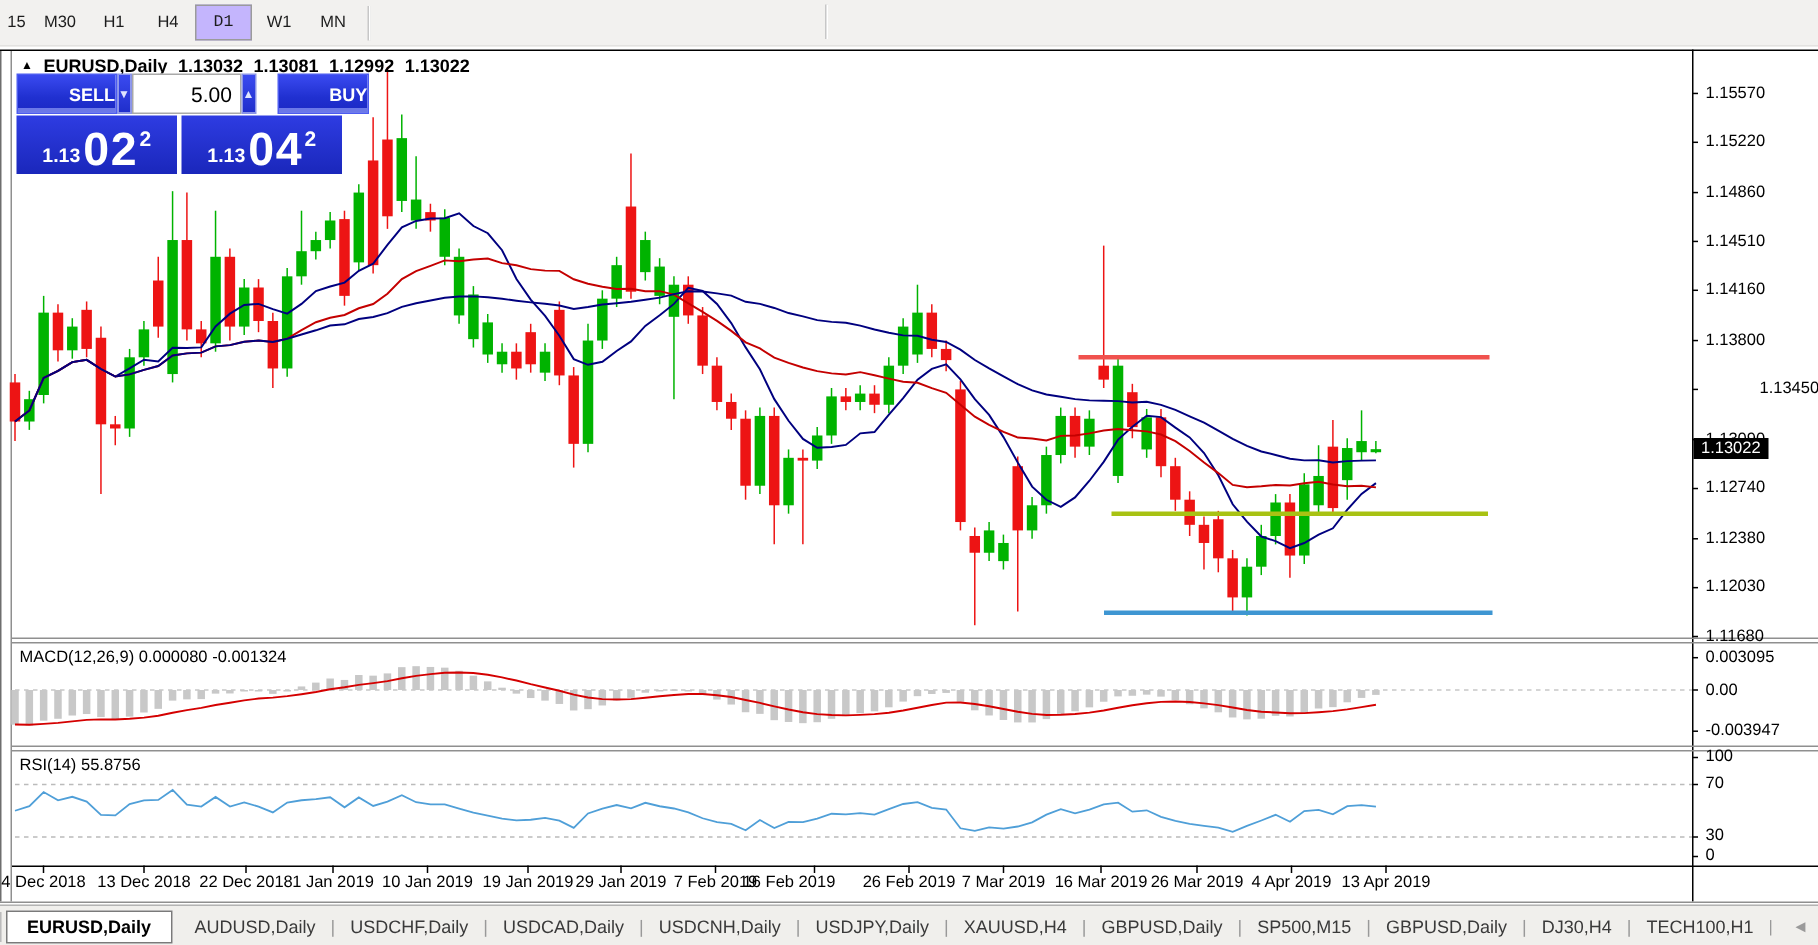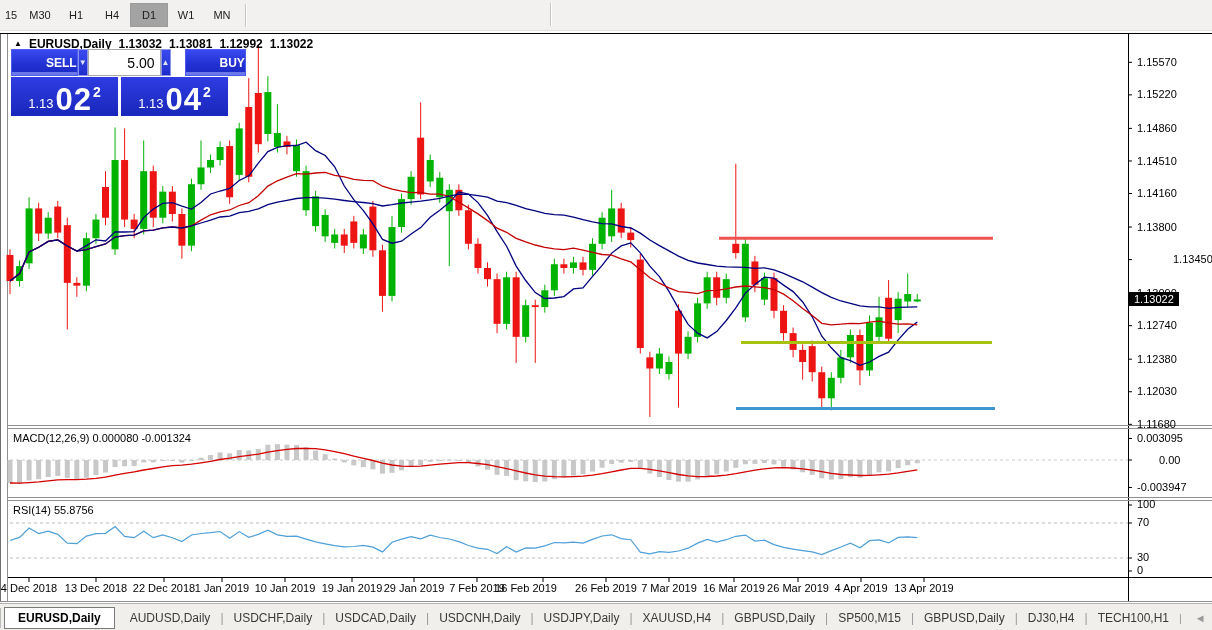--- a/index.html
+++ b/index.html
@@ -4,21 +4,21 @@
 <style>
   html,body{margin:0;padding:0;background:#fff;}
   .screen{position:relative;width:1212px;height:630px;background:#fff;overflow:hidden;
           font-family:"Liberation Sans",sans-serif;-webkit-font-smoothing:none;}
   
   .toolbar{position:absolute;left:0;top:0;width:1212px;height:30px;background:#f2f1ef;
            display:flex;align-items:center;border-bottom:1px solid #e3e2e0;}
   .tf-btn{height:22px;min-width:32px;display:flex;align-items:center;justify-content:center;
           font-size:11px;color:#1c1c1c;padding:0 2px;}
   .tf-btn:first-child{min-width:18px;}
-  .tf-btn.active{background:#a3a3a3;border:1px solid #9b9b9b;}
+  .tf-btn.active{background:#c4b5fd;border:1px solid #9b9b9b;font-family:Liberation Mono, monospace;}
   .toolbar-sep{width:1px;height:23px;background:#c7c7c7;border-right:1px solid #ffffff;margin:0 5px;}
   .toolbar-sep2{position:absolute;left:550px;top:3px;width:1px;height:23px;background:#c7c7c7;border-right:1px solid #fff;}
   
   .hline,.vline{position:absolute;background:#000;}
   .gline{position:absolute;background:#8f8f8f;}
   
   .chart-header{position:absolute;left:14px;top:37px;display:flex;align-items:center;gap:7px;
                 font-size:12px;font-weight:bold;color:#000;z-index:4;}
   .chart-header .tri{font-size:8px;position:relative;top:-1px;}
   
@@ -29,21 +29,21 @@
   .tw-sell{width:52px;}
   .tw-buy{width:50px;margin-left:14px;}
   .tw-spin{width:21px;background:linear-gradient(#3a4af0,#1f2ecb);color:#dfe4ff;font-size:8px;
            display:flex;align-items:center;justify-content:center;border:1px solid #8a94e8;}
   .tw-vol{width:66px;background:#fff;border:1px solid #a9a9a9;font-size:14px;color:#000;text-align:right;
           padding:0 5px 0 0;font-family:"Liberation Sans",sans-serif;}
   .tw-prices{display:flex;height:39px;margin-top:1px;background:#fff;}
   .tw-price{width:107px;background:linear-gradient(#2e3ce2,#1a27bb);color:#fff;display:flex;
             align-items:flex-end;justify-content:center;padding-bottom:1px;cursor:default;}
   .tw-price.right{margin-left:3px;}
-  .tw-small{font-size:13px;font-weight:normal;margin:0 2px 4px 0;}
+  .tw-small{font-size:13px;font-weight:bold;margin:0 2px 4px 0;}
   .tw-big{font-size:31px;font-weight:bold;line-height:.92;letter-spacing:1px;}
   .tw-sup{font-size:14px;font-weight:bold;margin:0 0 15px 1px;}
   
   .ax{position:absolute;font-size:11px;color:#000;white-space:nowrap;}
   .date-ax{position:absolute;top:582px;font-size:11px;color:#000;transform:translateX(-50%);white-space:nowrap;}
   .price-tag{position:absolute;left:1129px;background:#000;color:#fff;font-size:11px;padding:1px 5px 1px 5px;z-index:3;}
   .ind-label{position:absolute;font-size:11px;color:#000;z-index:3;}
   
   .tabbar{position:absolute;left:0;top:603px;width:1212px;height:27px;background:#f0efec;
           border-top:1px solid #b3b3b3;display:flex;align-items:center;font-size:12px;color:#3a3a3a;}
@@ -473,21 +473,21 @@
       <div class="ax" style="left:1137px;top:154.5px;">1.14510</div>
       <div class="ax" style="left:1137px;top:187.0px;">1.14160</div>
       <div class="ax" style="left:1137px;top:220.5px;">1.13800</div>
       <div class="ax" style="left:1137px;top:253.1px;margin-left:36px;">1.13450</div>
       <div class="ax" style="left:1137px;top:286.6px;">1.13090</div>
       <div class="ax" style="left:1137px;top:319.2px;">1.12740</div>
       <div class="ax" style="left:1137px;top:352.7px;">1.12380</div>
       <div class="ax" style="left:1137px;top:385.3px;">1.12030</div>
       <div class="ax" style="left:1137px;top:417.8px;">1.11680</div>
       <div class="ax" style="left:1137px;top:432.0px;">0.003095</div>
-      <div class="ax" style="left:1137px;top:453.5px;margin-left:22px;">0.00</div>
+      <div class="ax" style="left:1137px;top:453.5px;">0.00</div>
       <div class="ax" style="left:1137px;top:481.0px;">-0.003947</div>
       <div class="ax" style="left:1137px;top:498px;">100</div>
       <div class="ax" style="left:1137px;top:516px;">70</div>
       <div class="ax" style="left:1137px;top:551px;">30</div>
       <div class="ax" style="left:1137px;top:564px;">0</div>
       <div class="date-ax" style="left:29px;">4 Dec 2018</div>
       <div class="date-ax" style="left:96px;">13 Dec 2018</div>
       <div class="date-ax" style="left:164px;">22 Dec 2018</div>
       <div class="date-ax" style="left:222px;">1 Jan 2019</div>
       <div class="date-ax" style="left:285px;">10 Jan 2019</div>

